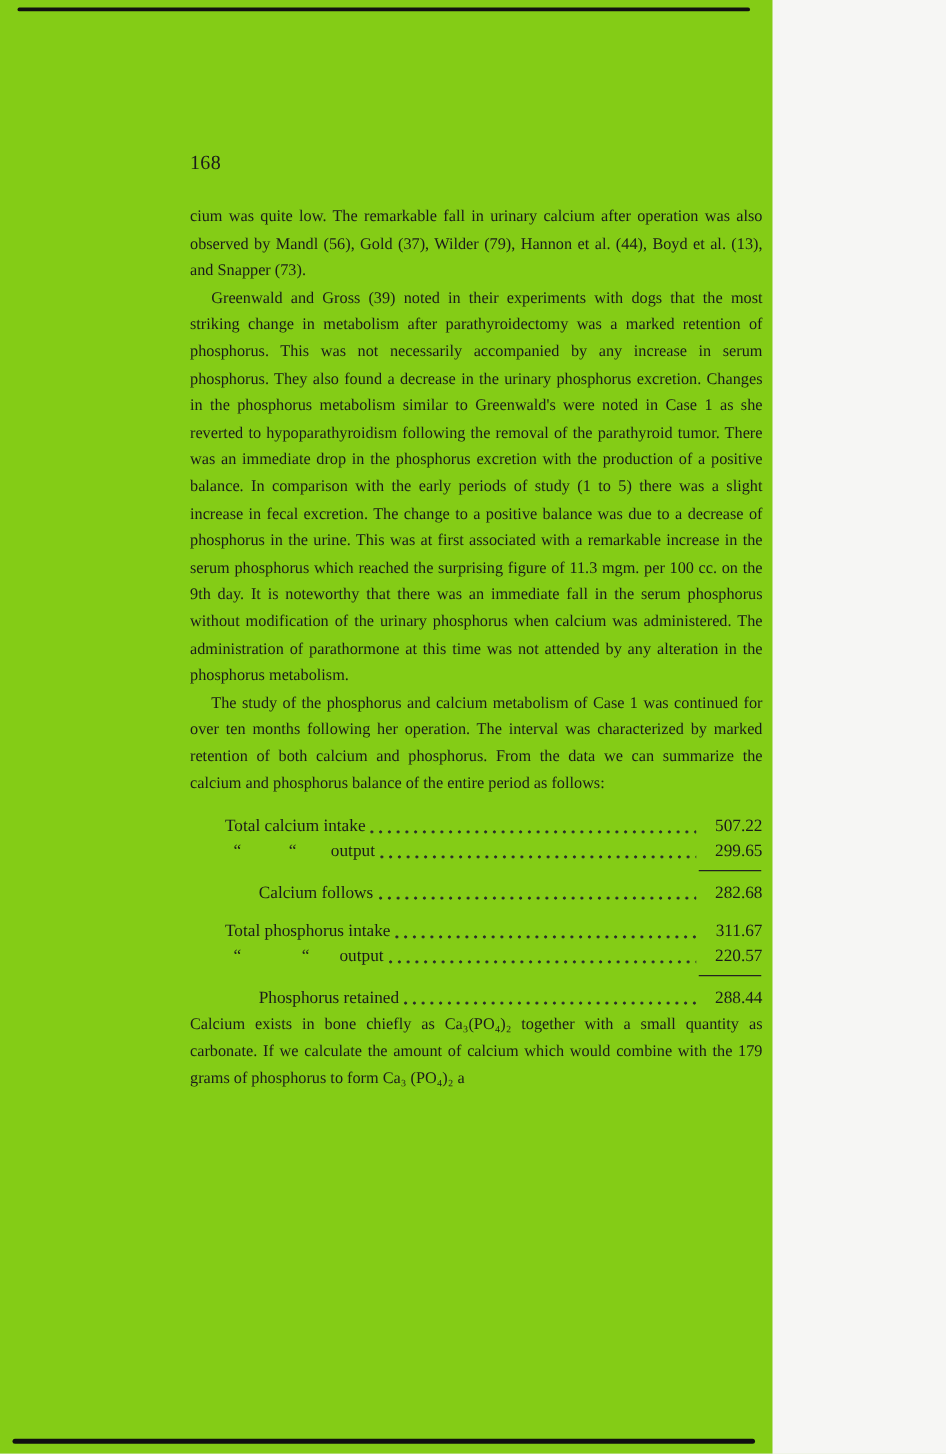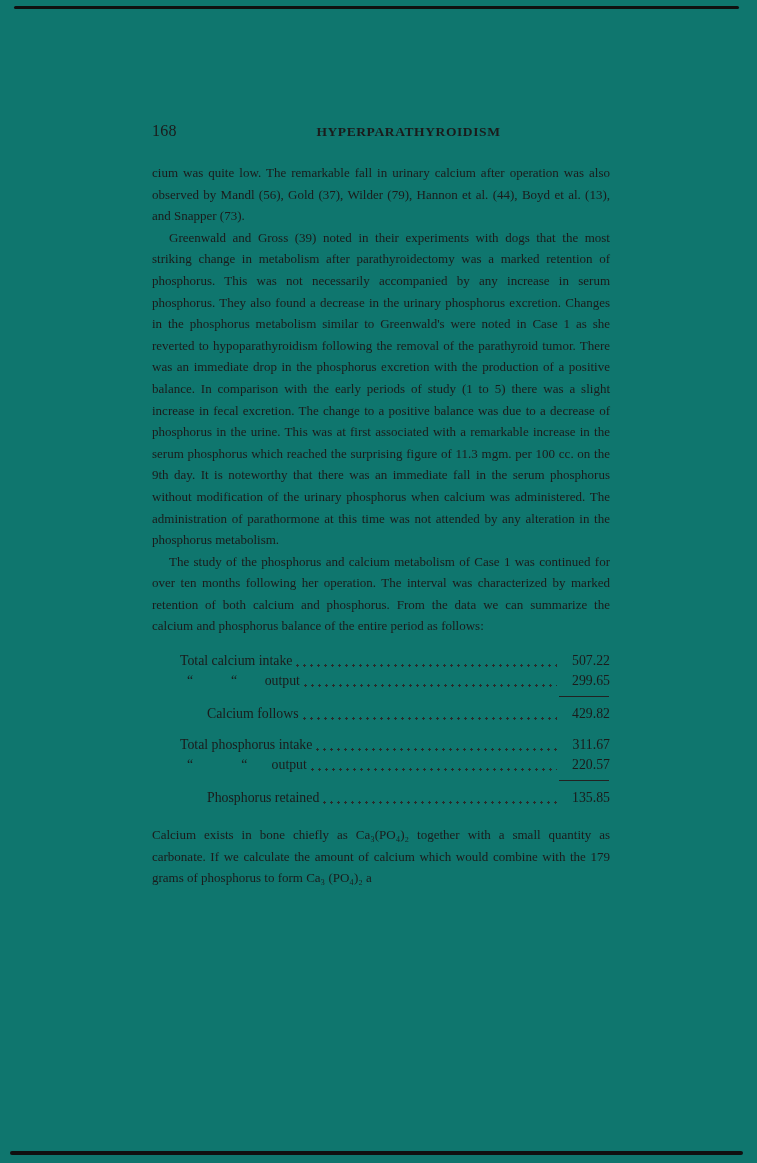--- a/index.html
+++ b/index.html
@@ -2,23 +2,23 @@
 <html lang="en"><head>
 <meta charset="utf-8">
 <style>
   html, body {
     margin: 0;
     padding: 0;
     background: #f6f6f4;
   }
   .page {
     position: relative;
-    width: 757px;
+    width: 618px;
     height: 1163px;
-    background: #0f766e;
+    background: #84cc16;
     font-family: "Liberation Serif", "DejaVu Serif", serif;
     color: #1b1b1b;
     overflow: hidden;
   }
   
   .scan-line-top {
     position: absolute;
     top: 6px; left: 14px; right: 18px;
     height: 3px;
     background: #101010;
@@ -94,35 +94,34 @@
   }
   .sum-rule {
     width: 50px;
     border-top: 1.6px solid #222;
     margin: 5px 1px 7px auto;
   }
   .tgap {
     height: 11px;
   }
   .closing {
-    margin-top: 16px;
+    margin-top: 0;
   }
 </style>
 </head>
 <body>
 
 <div class="page">
 
   <div class="scan-line-top"></div>
 
   <div class="content">
 
     <div class="running-header">
       <span class="page-number">168</span>
-      <span class="running-head">HYPERPARATHYROIDISM</span>
     </div>
 
     <p class="para">cium was quite low.  The remarkable fall in urinary calcium after operation was also observed by Mandl (56), Gold (37), Wilder (79), Hannon et al. (44), Boyd et al. (13), and Snapper (73).</p>
     <p class="para indent">Greenwald and Gross (39) noted in their experiments with dogs that the most striking change in metabolism after parathyroidectomy was a marked retention of phosphorus.  This was not necessarily accompanied by any increase in serum phosphorus.  They also found a decrease in the urinary phosphorus excretion.  Changes in the phosphorus metabolism similar to Greenwald's were noted in Case 1 as she reverted to hypoparathyroidism following the removal of the parathyroid tumor.  There was an immediate drop in the phosphorus excretion with the production of a positive balance.  In comparison with the early periods of study (1 to 5) there was a slight increase in fecal excretion.  The change to a positive balance was due to a decrease of phosphorus in the urine.  This was at first associated with a remarkable increase in the serum phosphorus which reached the surprising figure of 11.3 mgm. per 100 cc. on the 9th day.  It is noteworthy that there was an immediate fall in the serum phosphorus without modification of the urinary phosphorus when calcium was administered.  The administration of parathormone at this time was not attended by any alteration in the phosphorus metabolism.</p>
     <p class="para indent">The study of the phosphorus and calcium metabolism of Case 1 was continued for over ten months following her operation.  The interval was characterized by marked retention of both calcium and phosphorus.  From the data we can summarize the calcium and phosphorus balance of the entire period as follows:</p>
 
     <div class="balance-table">
 
       <div class="trow">
         <span class="tlabel">Total calcium intake</span>
@@ -134,21 +133,21 @@
         <span class="tlabel">  “           “        output</span>
         <span class="leader"></span>
         <span class="tvalue">299.65</span>
       </div>
 
       <div class="sum-rule"></div>
 
       <div class="trow sub">
         <span class="tlabel">Calcium follows</span>
         <span class="leader"></span>
-        <span class="tvalue">429.82</span>
+        <span class="tvalue">282.68</span>
       </div>
 
       <div class="tgap"></div>
 
       <div class="trow">
         <span class="tlabel">Total phosphorus intake</span>
         <span class="leader"></span>
         <span class="tvalue">311.67</span>
       </div>
 
@@ -156,21 +155,21 @@
         <span class="tlabel">  “              “       output</span>
         <span class="leader"></span>
         <span class="tvalue">220.57</span>
       </div>
 
       <div class="sum-rule"></div>
 
       <div class="trow sub">
         <span class="tlabel">Phosphorus retained</span>
         <span class="leader"></span>
-        <span class="tvalue">135.85</span>
+        <span class="tvalue">288.44</span>
       </div>
 
     </div>
 
     <p class="para closing">Calcium exists in bone chiefly as Ca₃(PO₄)₂ together with a small quantity as carbonate.  If we calculate the amount of calcium which would combine with the 179 grams of phosphorus to form Ca₃ (PO₄)₂ a</p>
 
   </div>
 
   <div class="scan-line-bottom"></div>
 

